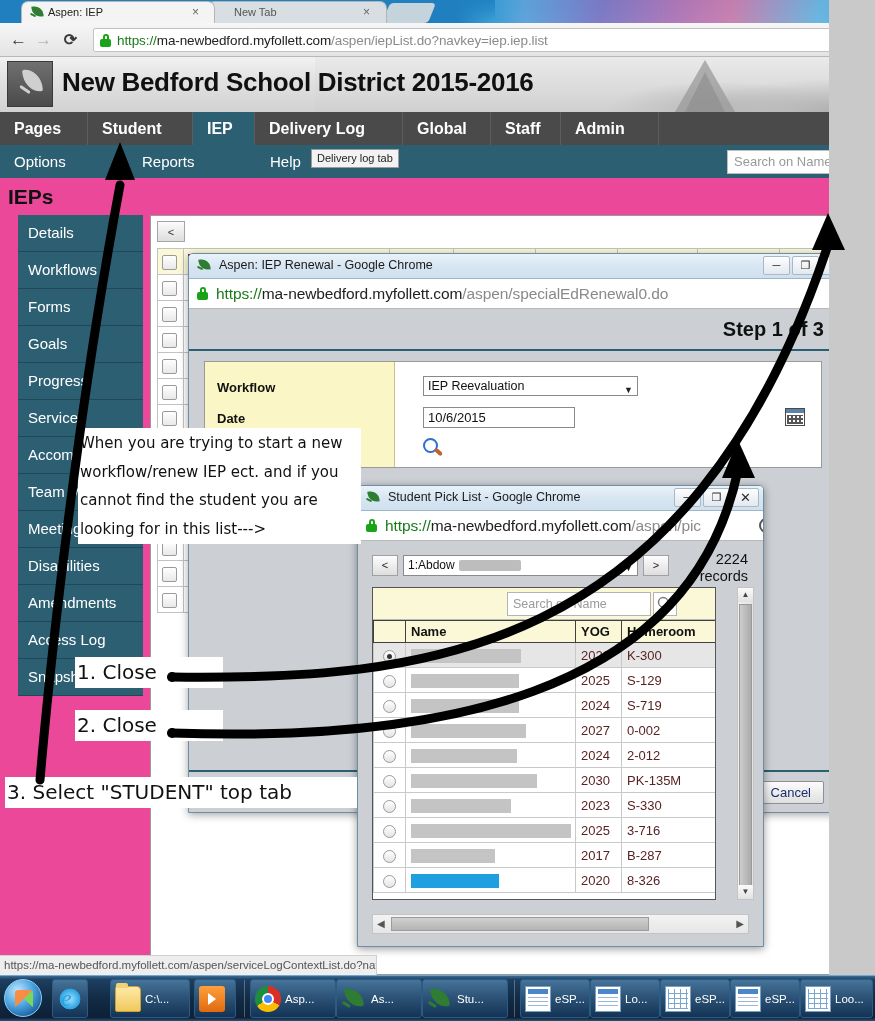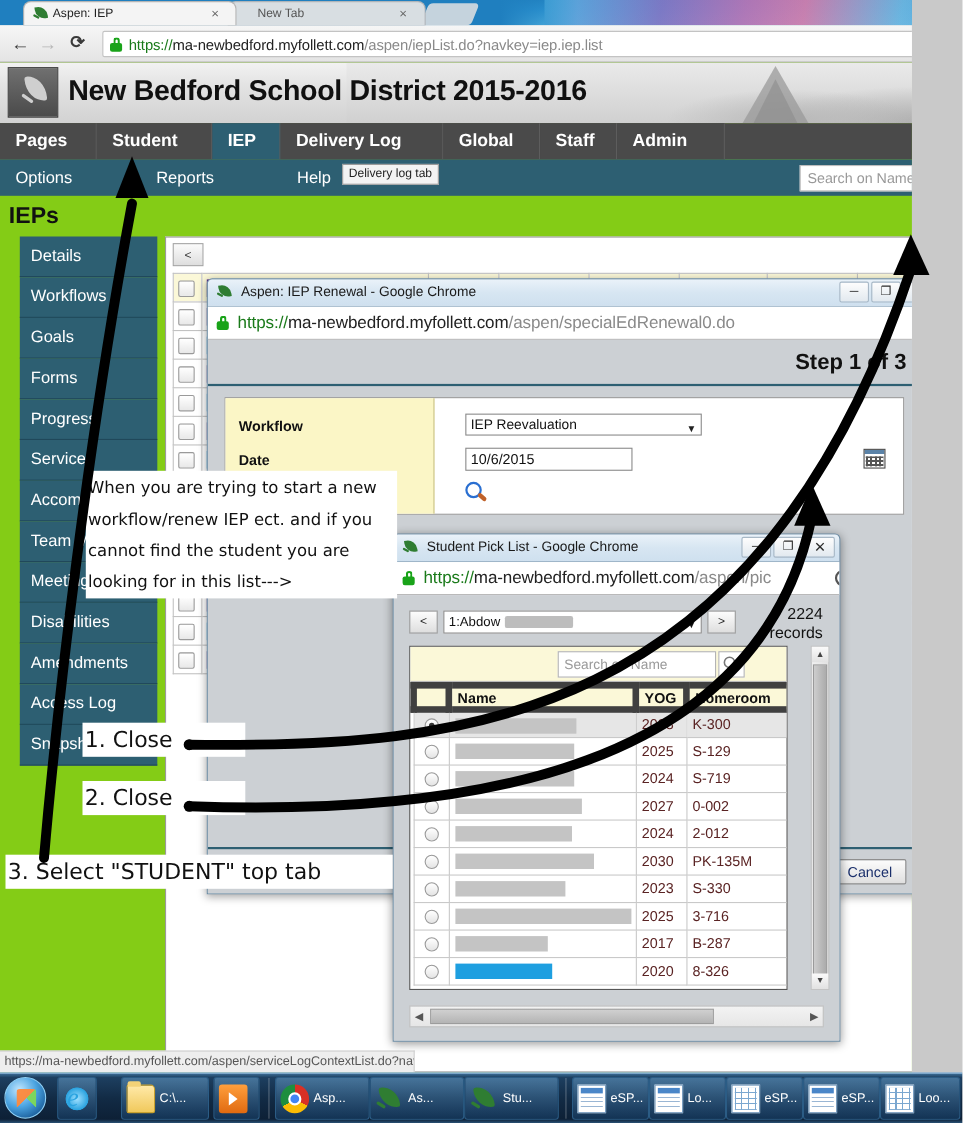--- a/index.html
+++ b/index.html
@@ -68,21 +68,21 @@
   }
   .lock { width:11px; height:13px; position:relative; margin-right:6px; flex:none;}
   .lock .body { position:absolute; left:0; bottom:0; width:11px; height:8px; background:#19a319; border-radius:2px;}
   .lock .shackle { position:absolute; left:2.5px; top:0; width:6px; height:6px;
      border:2px solid #19a319; border-bottom:none; border-radius:4px 4px 0 0;}
   .url { font-size:13.5px; color:#8a8a8a; white-space:nowrap; letter-spacing:-0.1px;}
   .url b { color:#222; font-weight:normal; }
   .url .scheme { color:#1a7a1a; }
 
   
-  #aspen-page { position:absolute; left:0; top:57px; width:875px; height:918px; background:#84cc16; overflow:hidden;}
+  #aspen-page { position:absolute; left:0; top:57px; width:875px; height:918px; background:#ec4899; overflow:hidden;}
 
   .district-banner {
     position:absolute; left:0; top:0; width:875px; height:55px;
     background:linear-gradient(180deg,#f2f2f2 0%, #e2e2e2 40%, #d2d2d2 100%);
     overflow:hidden;
   }
   .mountain {
     position:absolute; right:0; top:0; width:560px; height:55px;
     background:
       radial-gradient(ellipse 160px 40px at 72% 95%, #b9b9b9 0%, transparent 70%),
@@ -256,21 +256,21 @@
     background:#fff; border:1px solid #555; overflow:hidden;
   }
   .pl-search-row { height:32px; background:#fbf8d8; border-bottom:1px solid #b9b9b9; position:relative;}
   .pl-search {
     position:absolute; left:134px; top:4px; width:144px; height:24px; background:#fff;
     border:1px solid #b4b4b4; font-size:12.5px; color:#9a9a9a; line-height:22px; padding-left:5px;
   }
   .pl-search-ic { position:absolute; left:280px; top:4px; width:24px; height:24px; border:1px solid #b4b4b4;
      background:#fff;}
   .pl-table { width:100%; border-collapse:collapse; table-layout:fixed; }
-  .pl-table th { background:#fbf8d8; border:6px solid #404040; height:22px; font-size:13px;
+  .pl-table th { background:#fbf8d8; border:1px solid #404040; height:22px; font-size:13px;
      color:#111; text-align:left; padding:0 5px; font-weight:bold;}
   .pl-table td { border:1px solid #c9c9c9; height:25px; font-size:13px; color:#5a2323; padding:0 5px;
      white-space:nowrap; overflow:hidden;}
   .radio { width:13px; height:13px; border:1px solid #9a9a9a; border-radius:50%;
      background:linear-gradient(180deg,#fff,#e4e4e4); display:inline-block; position:relative; vertical-align:middle;}
   .radio.on::after { content:""; position:absolute; left:3px; top:3px; width:5px; height:5px; background:#333; border-radius:50%;}
   .pl-scroll-v { position:absolute; right:9px; top:46px; width:17px; bottom:46px;
      background:linear-gradient(90deg,#f1f1f1,#e2e2e2); border:1px solid #c4c4c4;}
   .pl-scroll-h { position:absolute; left:14px; right:14px; bottom:12px; height:20px;
      background:linear-gradient(180deg,#f3f3f3,#e6e6e6); border:1px solid #c4c4c4;}
@@ -416,22 +416,22 @@
       <div class="menu-item" style="left:270px;">Help</div>
       <div class="tooltip-box">Delivery log tab</div>
       <div class="search-name-box">Search on Name</div>
     </div>
 
     <div class="page-title">IEPs</div>
 
     <div class="side-nav">
       <div class="side-item">Details</div>
       <div class="side-item">Workflows</div>
+      <div class="side-item">Forms</div>
       <div class="side-item">Goals</div>
-      <div class="side-item">Forms</div>
       <div class="side-item">Progress</div>
       <div class="side-item">Services</div>
       <div class="side-item">Accommodations</div>
       <div class="side-item">Team Members</div>
       <div class="side-item">Meetings</div>
       <div class="side-item">Disabilities</div>
       <div class="side-item">Amendments</div>
       <div class="side-item">Access Log</div>
       <div class="side-item">Snapshots</div>
     </div>

